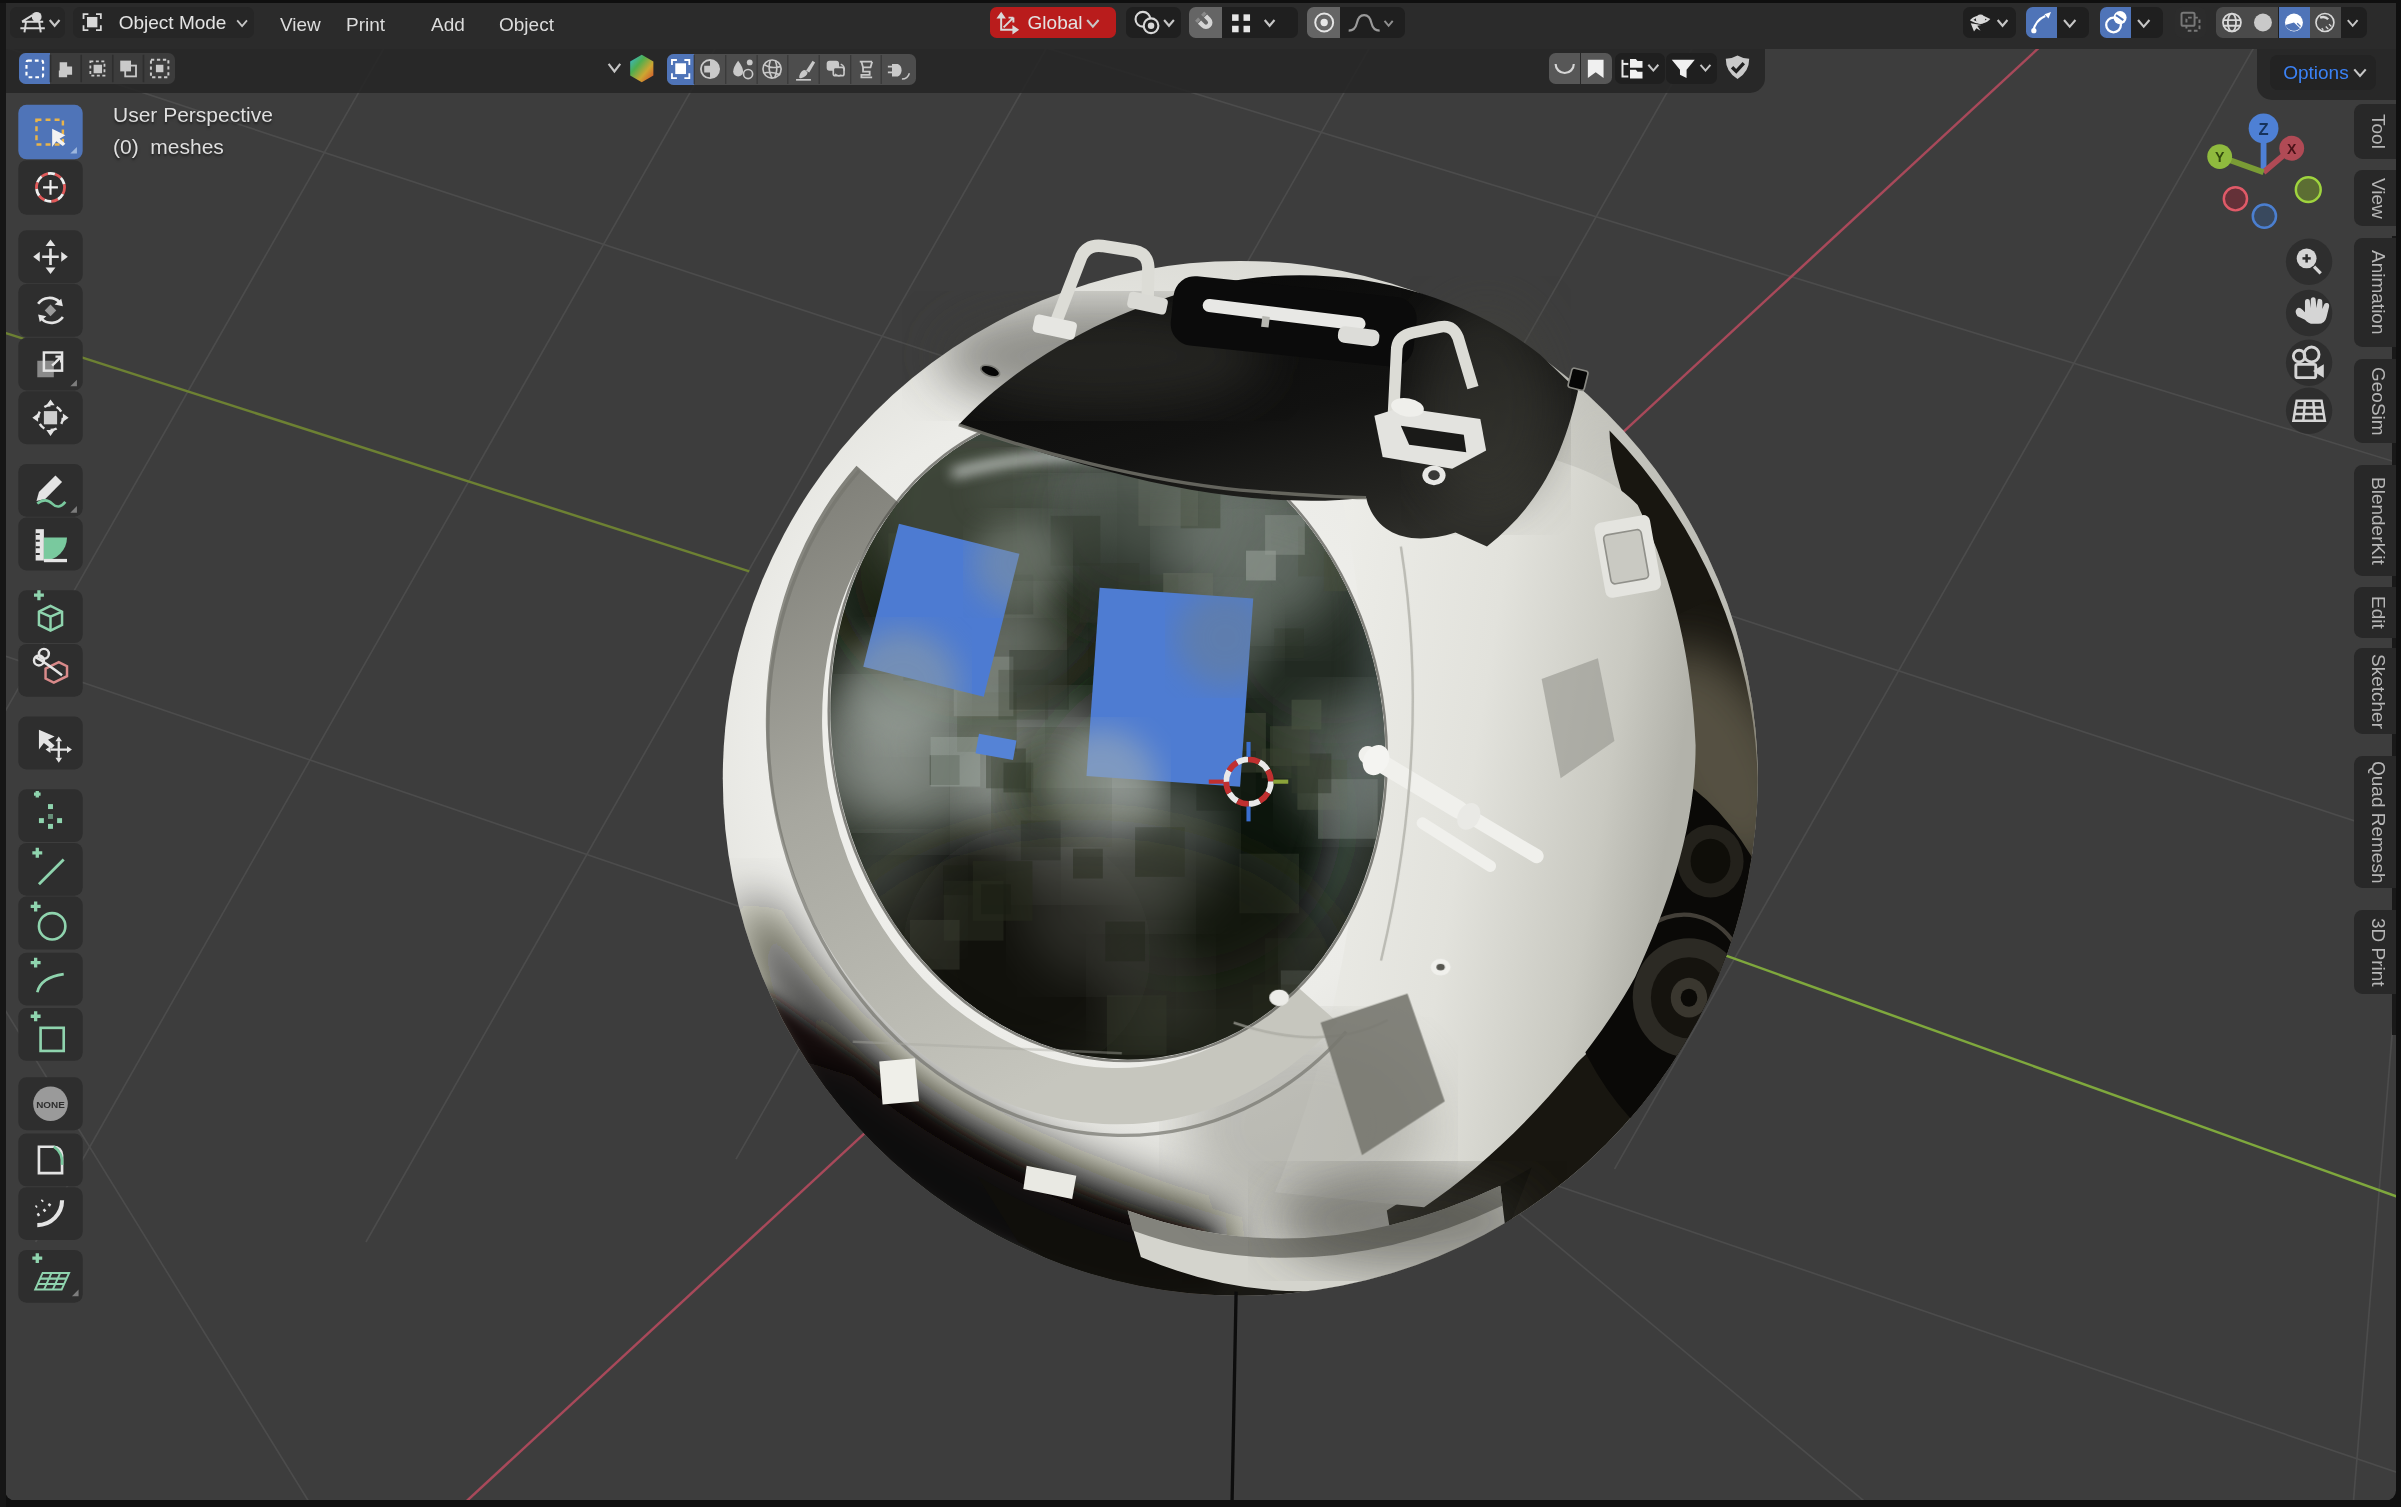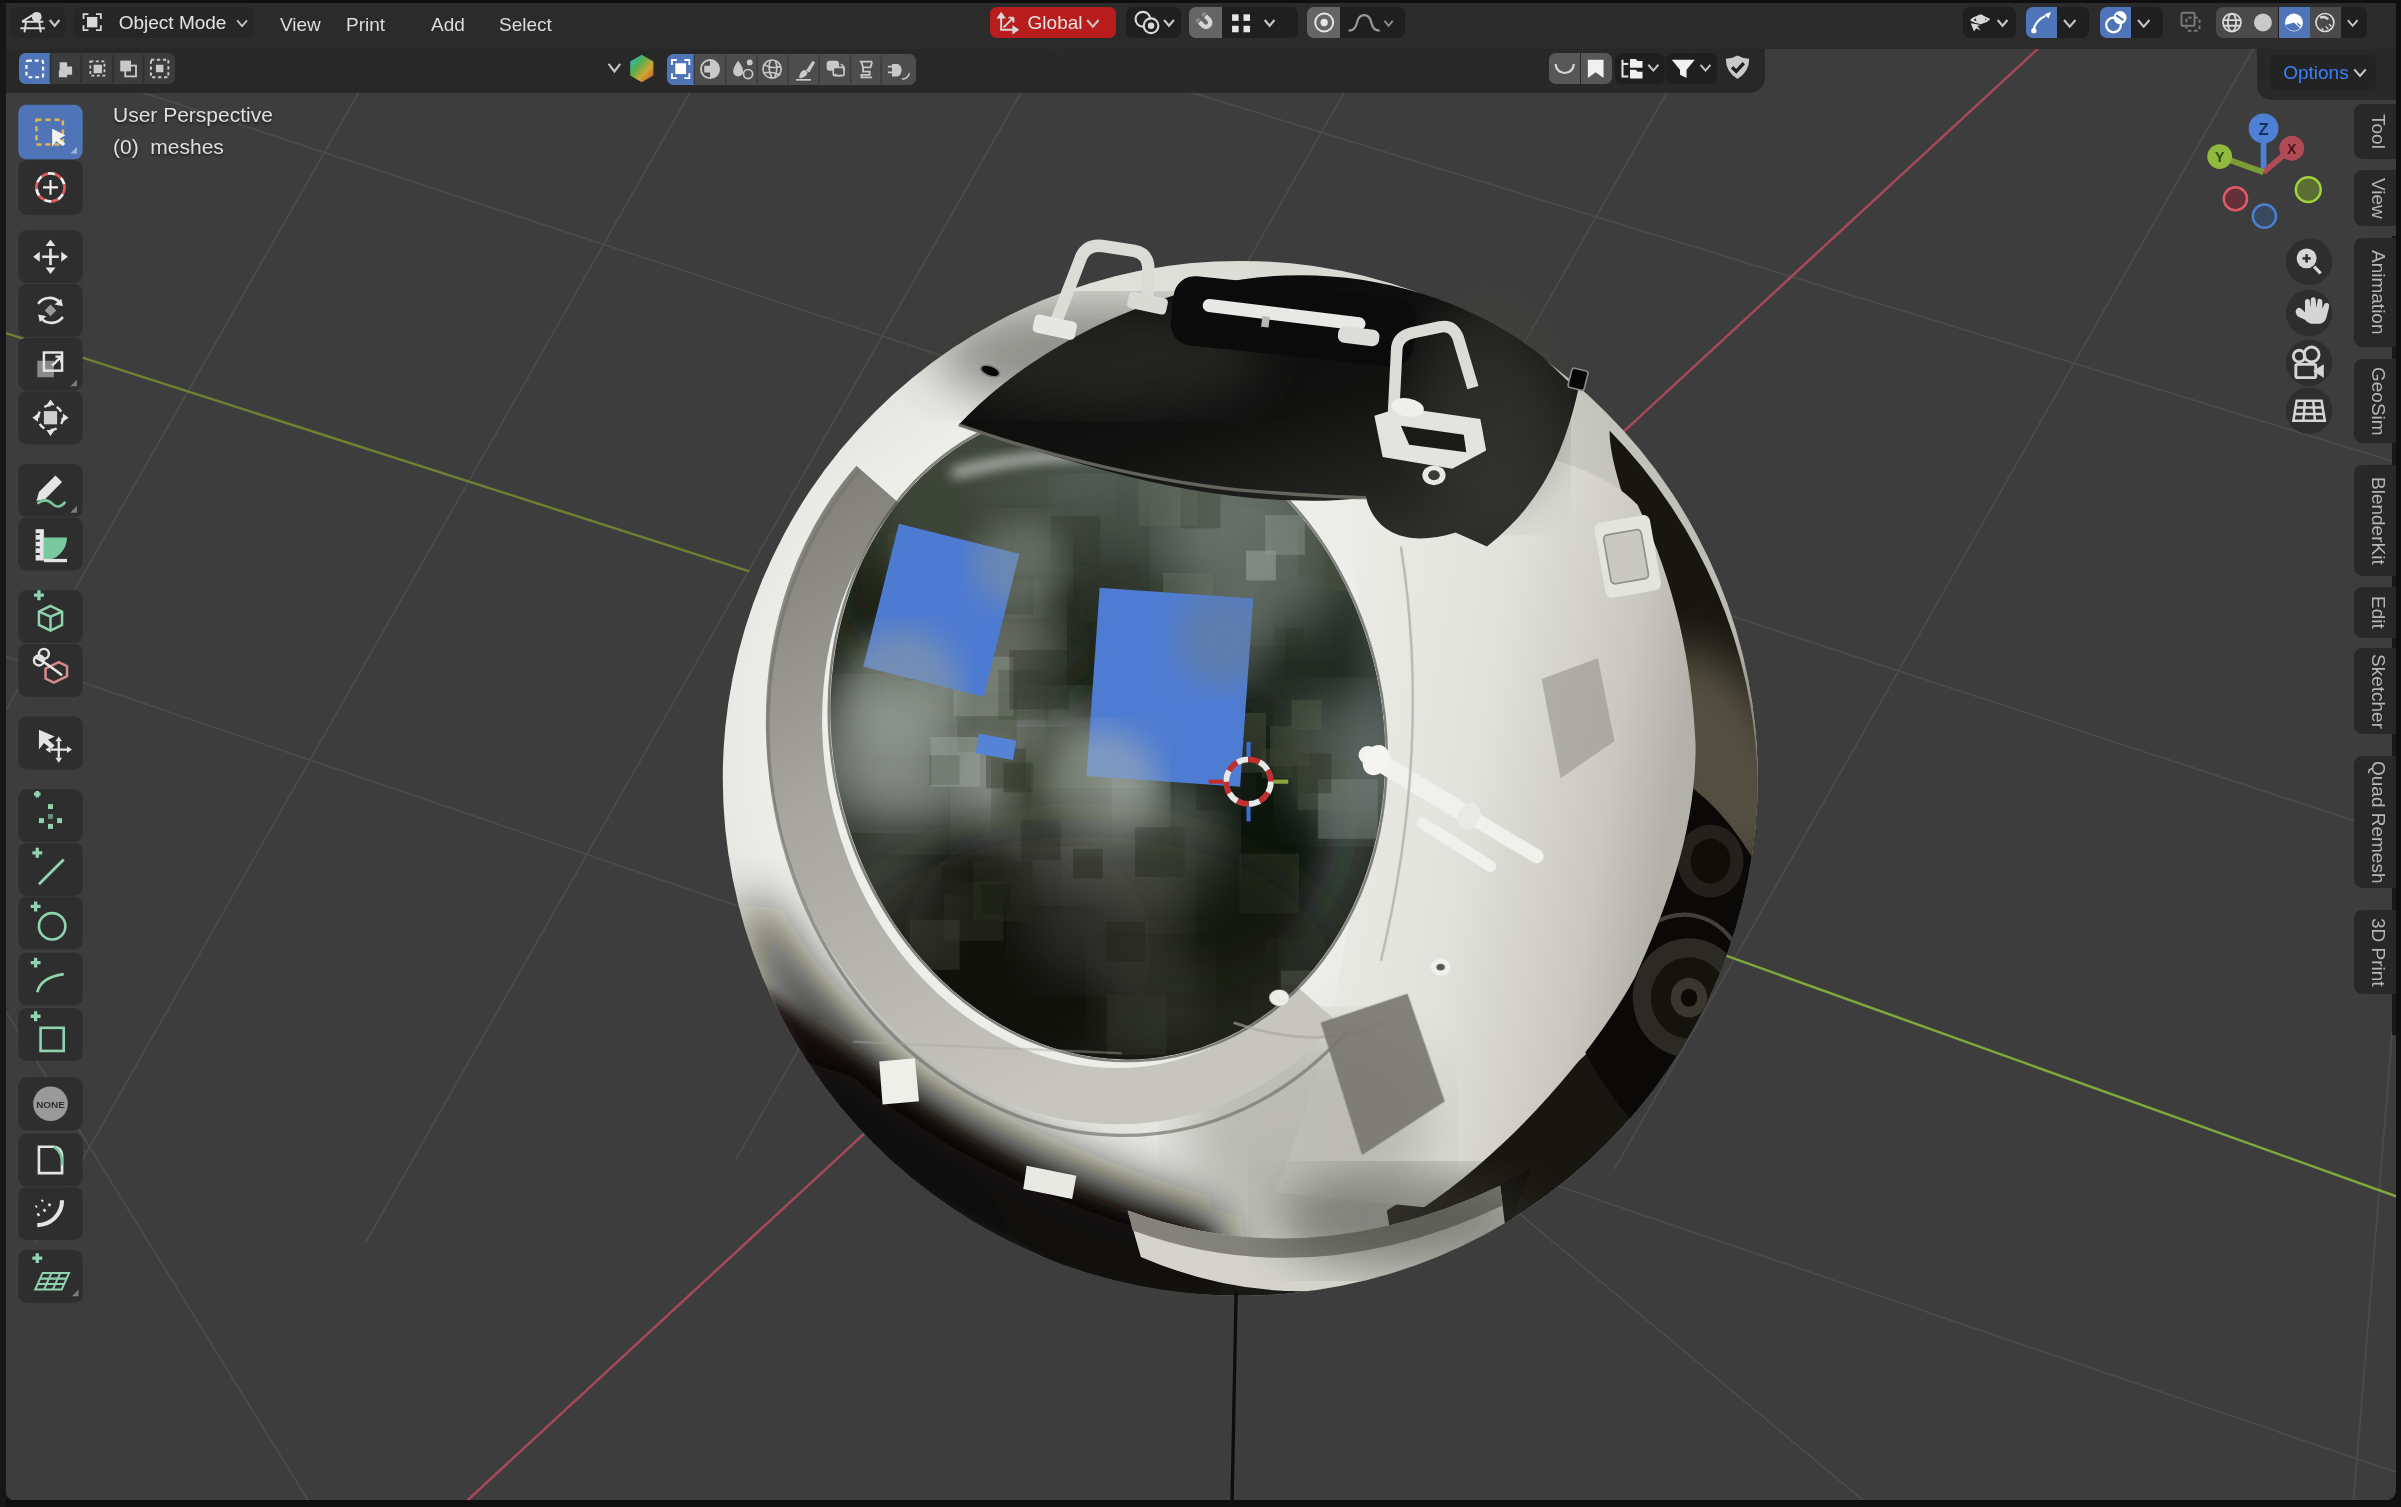--- a/index.html
+++ b/index.html
@@ -369,21 +369,21 @@
         </g>
       </svg>
       <span style="margin-left:13px;">Object Mode</span>
       <svg width="25" height="31" viewBox="0 0 30 38" style="margin-left:6.6px;">
         <path d="M 6 16 l 7 8 l 7 -8" stroke="#c6c6c6" stroke-width="2.6" fill="none"></path>
       </svg>
     </div>
     <span class="menu" style="left:280px;">View</span>
     <span class="menu" style="left:346px;">Print</span>
     <span class="menu" style="left:431px;">Add</span>
-    <span class="menu" style="left:499px;">Select</span>
+    <span class="menu" style="left:499px;">Object</span>
 
     <div class="mbox" style="left:990px;top:4.1px;width:126px;height:31px;background:#b91c1c;color:#e3e3e3;font-size:19px;">
       <svg width="31" height="31" viewBox="0 0 38 38" style="margin-left:3.3px;">
         <g stroke="#d8d8d8" stroke-width="2.4" fill="none">
           <path d="M 10 8 L 10 28 L 30 28"></path>
           <path d="M 10 8 l -3.5 5 l 7 0 Z" fill="#d8d8d8"></path>
           <path d="M 30 28 l -5 -3.5 l 0 7 Z" fill="#d8d8d8"></path>
           <path d="M 13 25 L 25 13 M 25 13 l -6 0 m 6 0 l 0 6"></path>
         </g>
       </svg>

